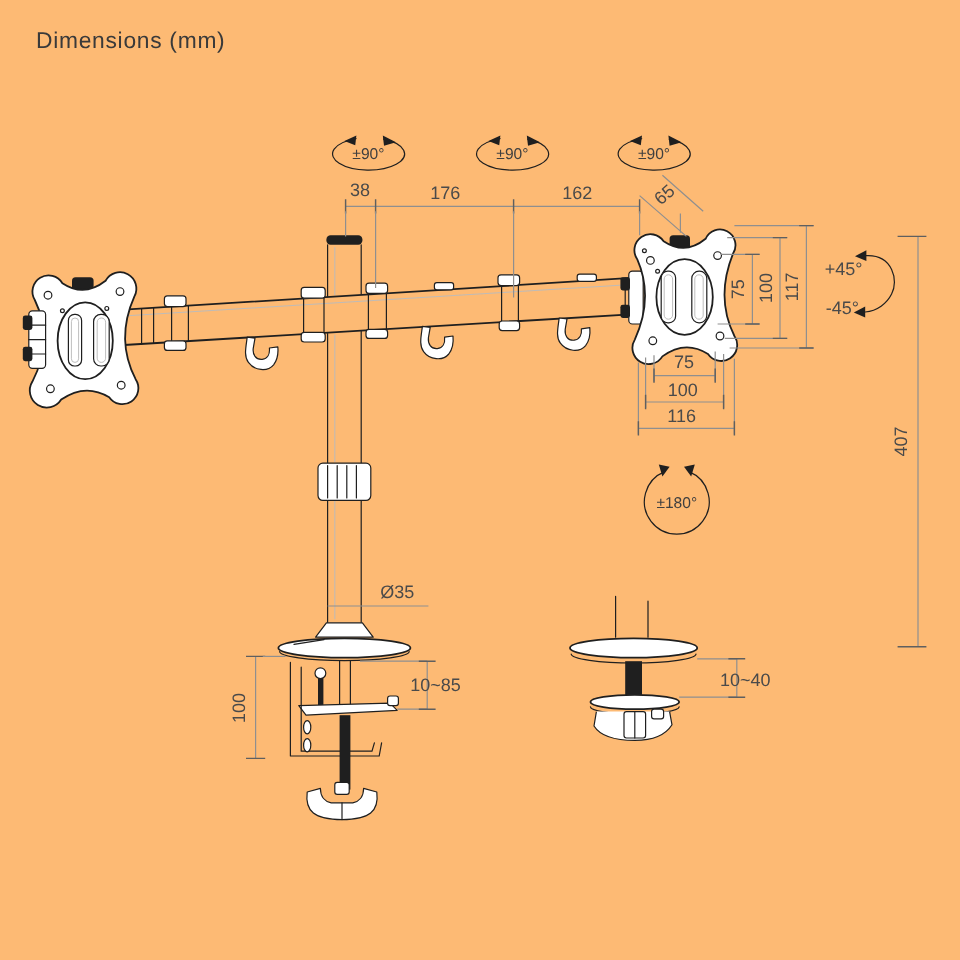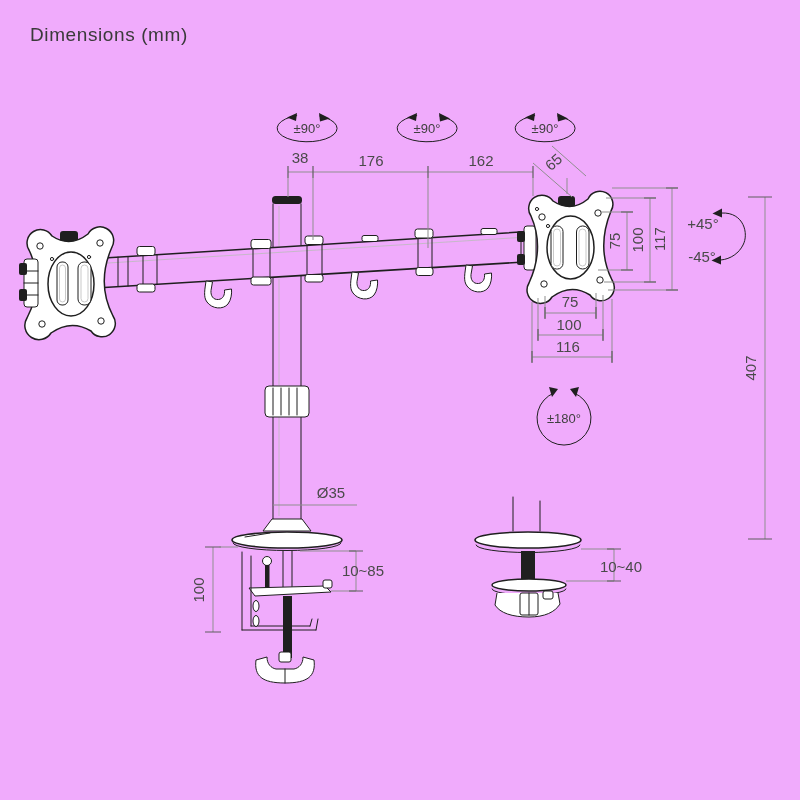--- a/index.html
+++ b/index.html
@@ -1,16 +1,16 @@
 <!DOCTYPE html>
 <html><head>
 <meta charset="utf-8">
 <style>
   html,body{margin:0;padding:0;background:#ffffff;}
-  .stage{position:relative;width:800px;height:800px;background:#f0abfc;overflow:hidden;}
+  .stage{position:relative;width:800px;height:800px;background:#fdba74;overflow:hidden;}
   .title{position:absolute;left:30px;top:24px;font-family:"Liberation Sans",sans-serif;
          font-size:19px;letter-spacing:.6px;color:#3a3a3a;}
   svg{position:absolute;left:0;top:0;}
   .ln  {fill:none;stroke:#1f1f1f;stroke-width:1.5;stroke-linecap:round;stroke-linejoin:round;}
   .lnt {fill:none;stroke:#1f1f1f;stroke-width:1;stroke-linecap:round;stroke-linejoin:round;}
   .fw  {fill:#ffffff;stroke:#1f1f1f;stroke-width:1.5;stroke-linejoin:round;}
   .fwt {fill:#ffffff;stroke:#1f1f1f;stroke-width:1;stroke-linejoin:round;}
   .dk  {fill:#1f1f1f;stroke:none;}
   .dim {fill:none;stroke:#8f8f8f;stroke-width:1;}
   .tick{fill:none;stroke:#5f5f5f;stroke-width:1.2;}

